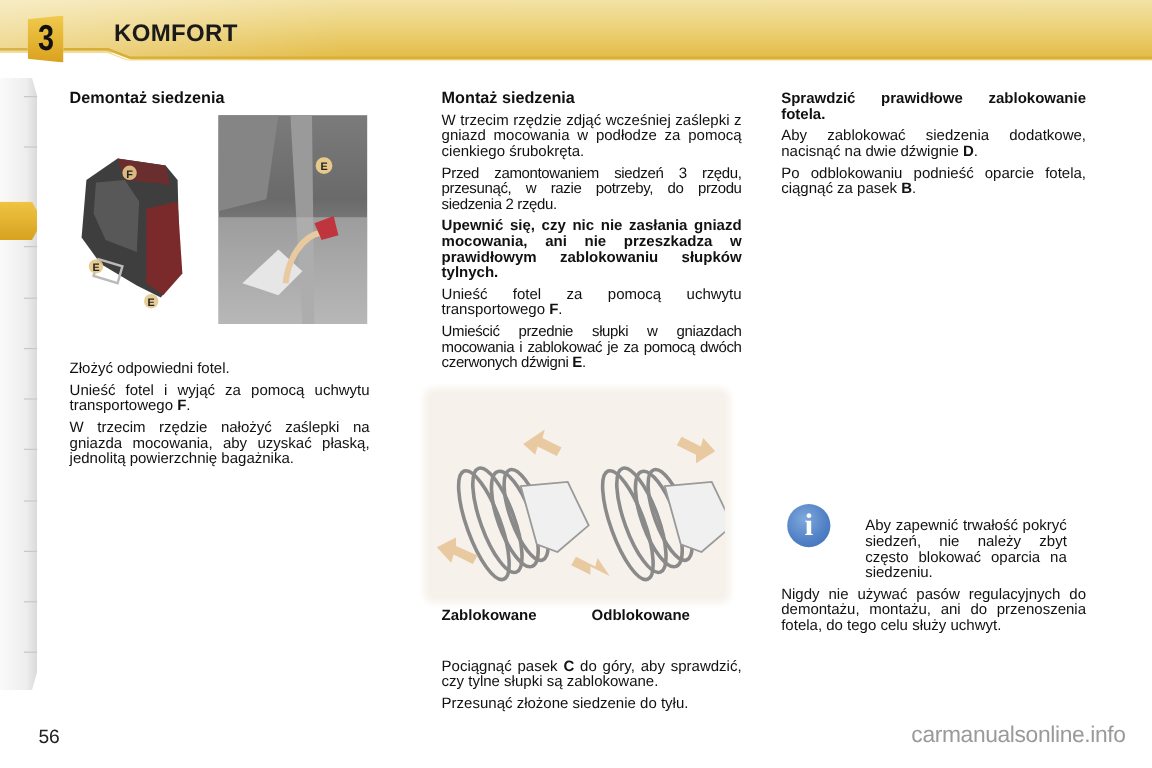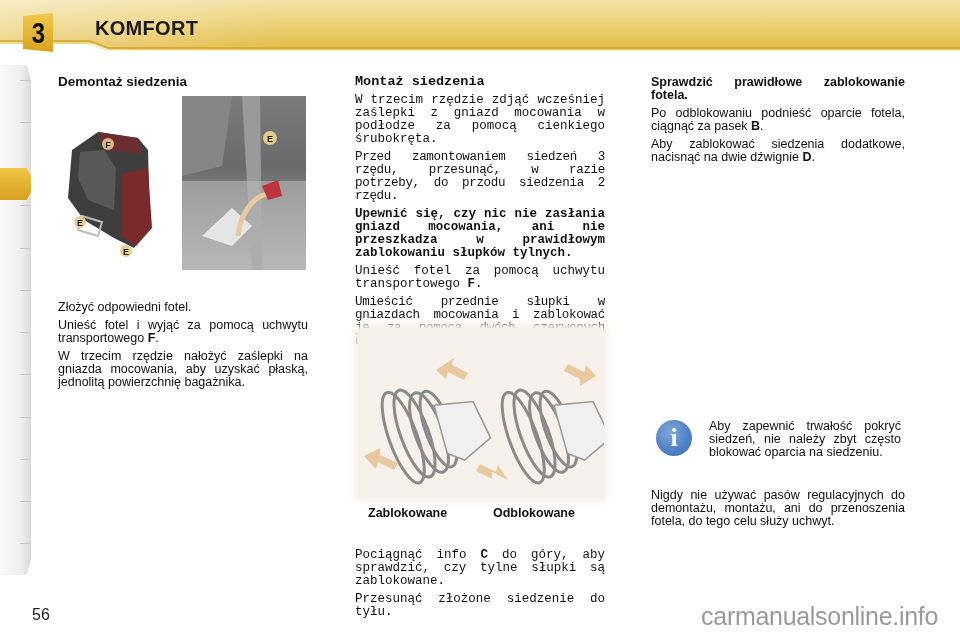--- a/index.html
+++ b/index.html
@@ -49,21 +49,21 @@
     position: absolute; left: 0; top: 168px; width: 31px; height: 32px;
     background: linear-gradient(180deg, #f0c444 0%, #d7a21f 100%);
     clip-path: polygon(0 0, 86% 0, 100% 25%, 100% 75%, 86% 100%, 0 100%);
   }
   
   .col { position: absolute; font-size: 12.5px; line-height: 13px; margin-top: 12px; }
   .col p { margin: 0 0 5px 0; text-align: justify; text-align-last: left; }
   .col h2 { margin: 0 0 6px 0; font-size: 13.5px; font-weight: bold; }
   .bold { font-weight: bold; }
   .col1 { left: 58px; width: 250px; }
-  .col2 { left: 355px; width: 250px; font-family: Liberation Mono, monospace; }
+  .col2 { left: 368px; width: 250px; }
   .col3 { left: 651px; width: 254px; }
   .condensed { letter-spacing: -0.3px; }
   
   .img-box { position: absolute; }
   .seat-img {
     left: 58px; top: 88px; width: 116px; height: 176px; background: #fff;
   }
   .lever-img {
     left: 182px; top: 96px; width: 124px; height: 174px;
     background: linear-gradient(180deg, #7b7b7b 0%, #6a6a6a 40%, #8e8e8e 70%, #b0b0b0 100%);
@@ -80,26 +80,26 @@
   .info-icon {
     position: absolute; left: 656px; top: 420px; width: 36px; height: 36px;
     border-radius: 50%;
     background: radial-gradient(circle at 40% 35%, #7fa9dd 0%, #4f7fc4 60%, #3e6db3 100%);
     display: flex; align-items: center; justify-content: center;
   }
   .info-icon span {
     color: #fff; font-family: "Liberation Serif", serif; font-weight: bold; font-size: 26px; line-height: 1;
   }
   .info-text { position: absolute; left: 705px; top: 416px; width: 200px; font-size: 12.5px; line-height: 13px; }
-  .info-text p { margin: 4px; text-align: justify; text-align-last: left; }
+  .info-text p { margin: 16px; text-align: justify; text-align-last: left; }
   .page-number {
     position: absolute; left: 32px; top: 606px; font-size: 16px; color: #222;
   }
   .watermark {
-    position: absolute; right: 22px; top: 602px; font-size: 25px; color: #9a9a9a; letter-spacing: -0.3px;
+    position: absolute; right: 22px; top: 602px; font-size: 19px; color: #9a9a9a; letter-spacing: -0.3px;
   }
 </style>
 </head>
 <body>
 
 <div class="header">
   <div class="header-shadow"></div>
   <svg class="header-cut" width="960" height="22" viewBox="0 0 960 22">
     <path d="M0 14 L62 14 L74 14 L94 14 L110 20 L960 20 L960 22 L0 22 Z" fill="#ffffff"></path>
     <path d="M0 11 L23 11" stroke="#d8b24a" stroke-width="2"></path>
@@ -200,28 +200,28 @@
       <path d="M238 48 L222 58 L222 51 L206 43 L210 36 L226 44 L228 37 Z"></path>
       <path d="M150 152 L134 144 L134 151 L118 143 L122 136 L138 144 L140 137 Z"></path>
     </g>
   </svg>
 </div>
 
 <div class="caption" style="left:368px">Zablokowane</div>
 <div class="caption" style="left:493px">Odblokowane</div>
 
 <div class="col col2" style="top:537px">
-  <p><span>Pociągnąć info </span><span class="bold">C</span><span> do góry, aby sprawdzić, czy tylne słupki są zablokowane.</span></p>
+  <p><span>Pociągnąć pasek </span><span class="bold">C</span><span> do góry, aby sprawdzić, czy tylne słupki są zablokowane.</span></p>
   <p><span>Przesunąć złożone siedzenie do tyłu.</span></p>
 </div>
 
 <div class="col col3" style="top:64px">
   <p class="bold"><span>Sprawdzić prawidłowe zablokowanie fotela.</span></p>
+  <p><span>Aby zablokować siedzenia dodatkowe, nacisnąć na dwie dźwignie </span><span class="bold">D</span><span>.</span></p>
   <p><span>Po odblokowaniu podnieść oparcie fotela, ciągnąć za pasek </span><span class="bold">B</span><span>.</span></p>
-  <p><span>Aby zablokować siedzenia dodatkowe, nacisnąć na dwie dźwignie </span><span class="bold">D</span><span>.</span></p>
 </div>
 
 <div class="info-icon">
   <span>i</span>
 </div>
 <div class="info-text">
   <p>Aby zapewnić trwałość pokryć siedzeń, nie należy zbyt często blokować oparcia na siedzeniu.</p>
 </div>
 
 <div class="col col3" style="top:477px">

